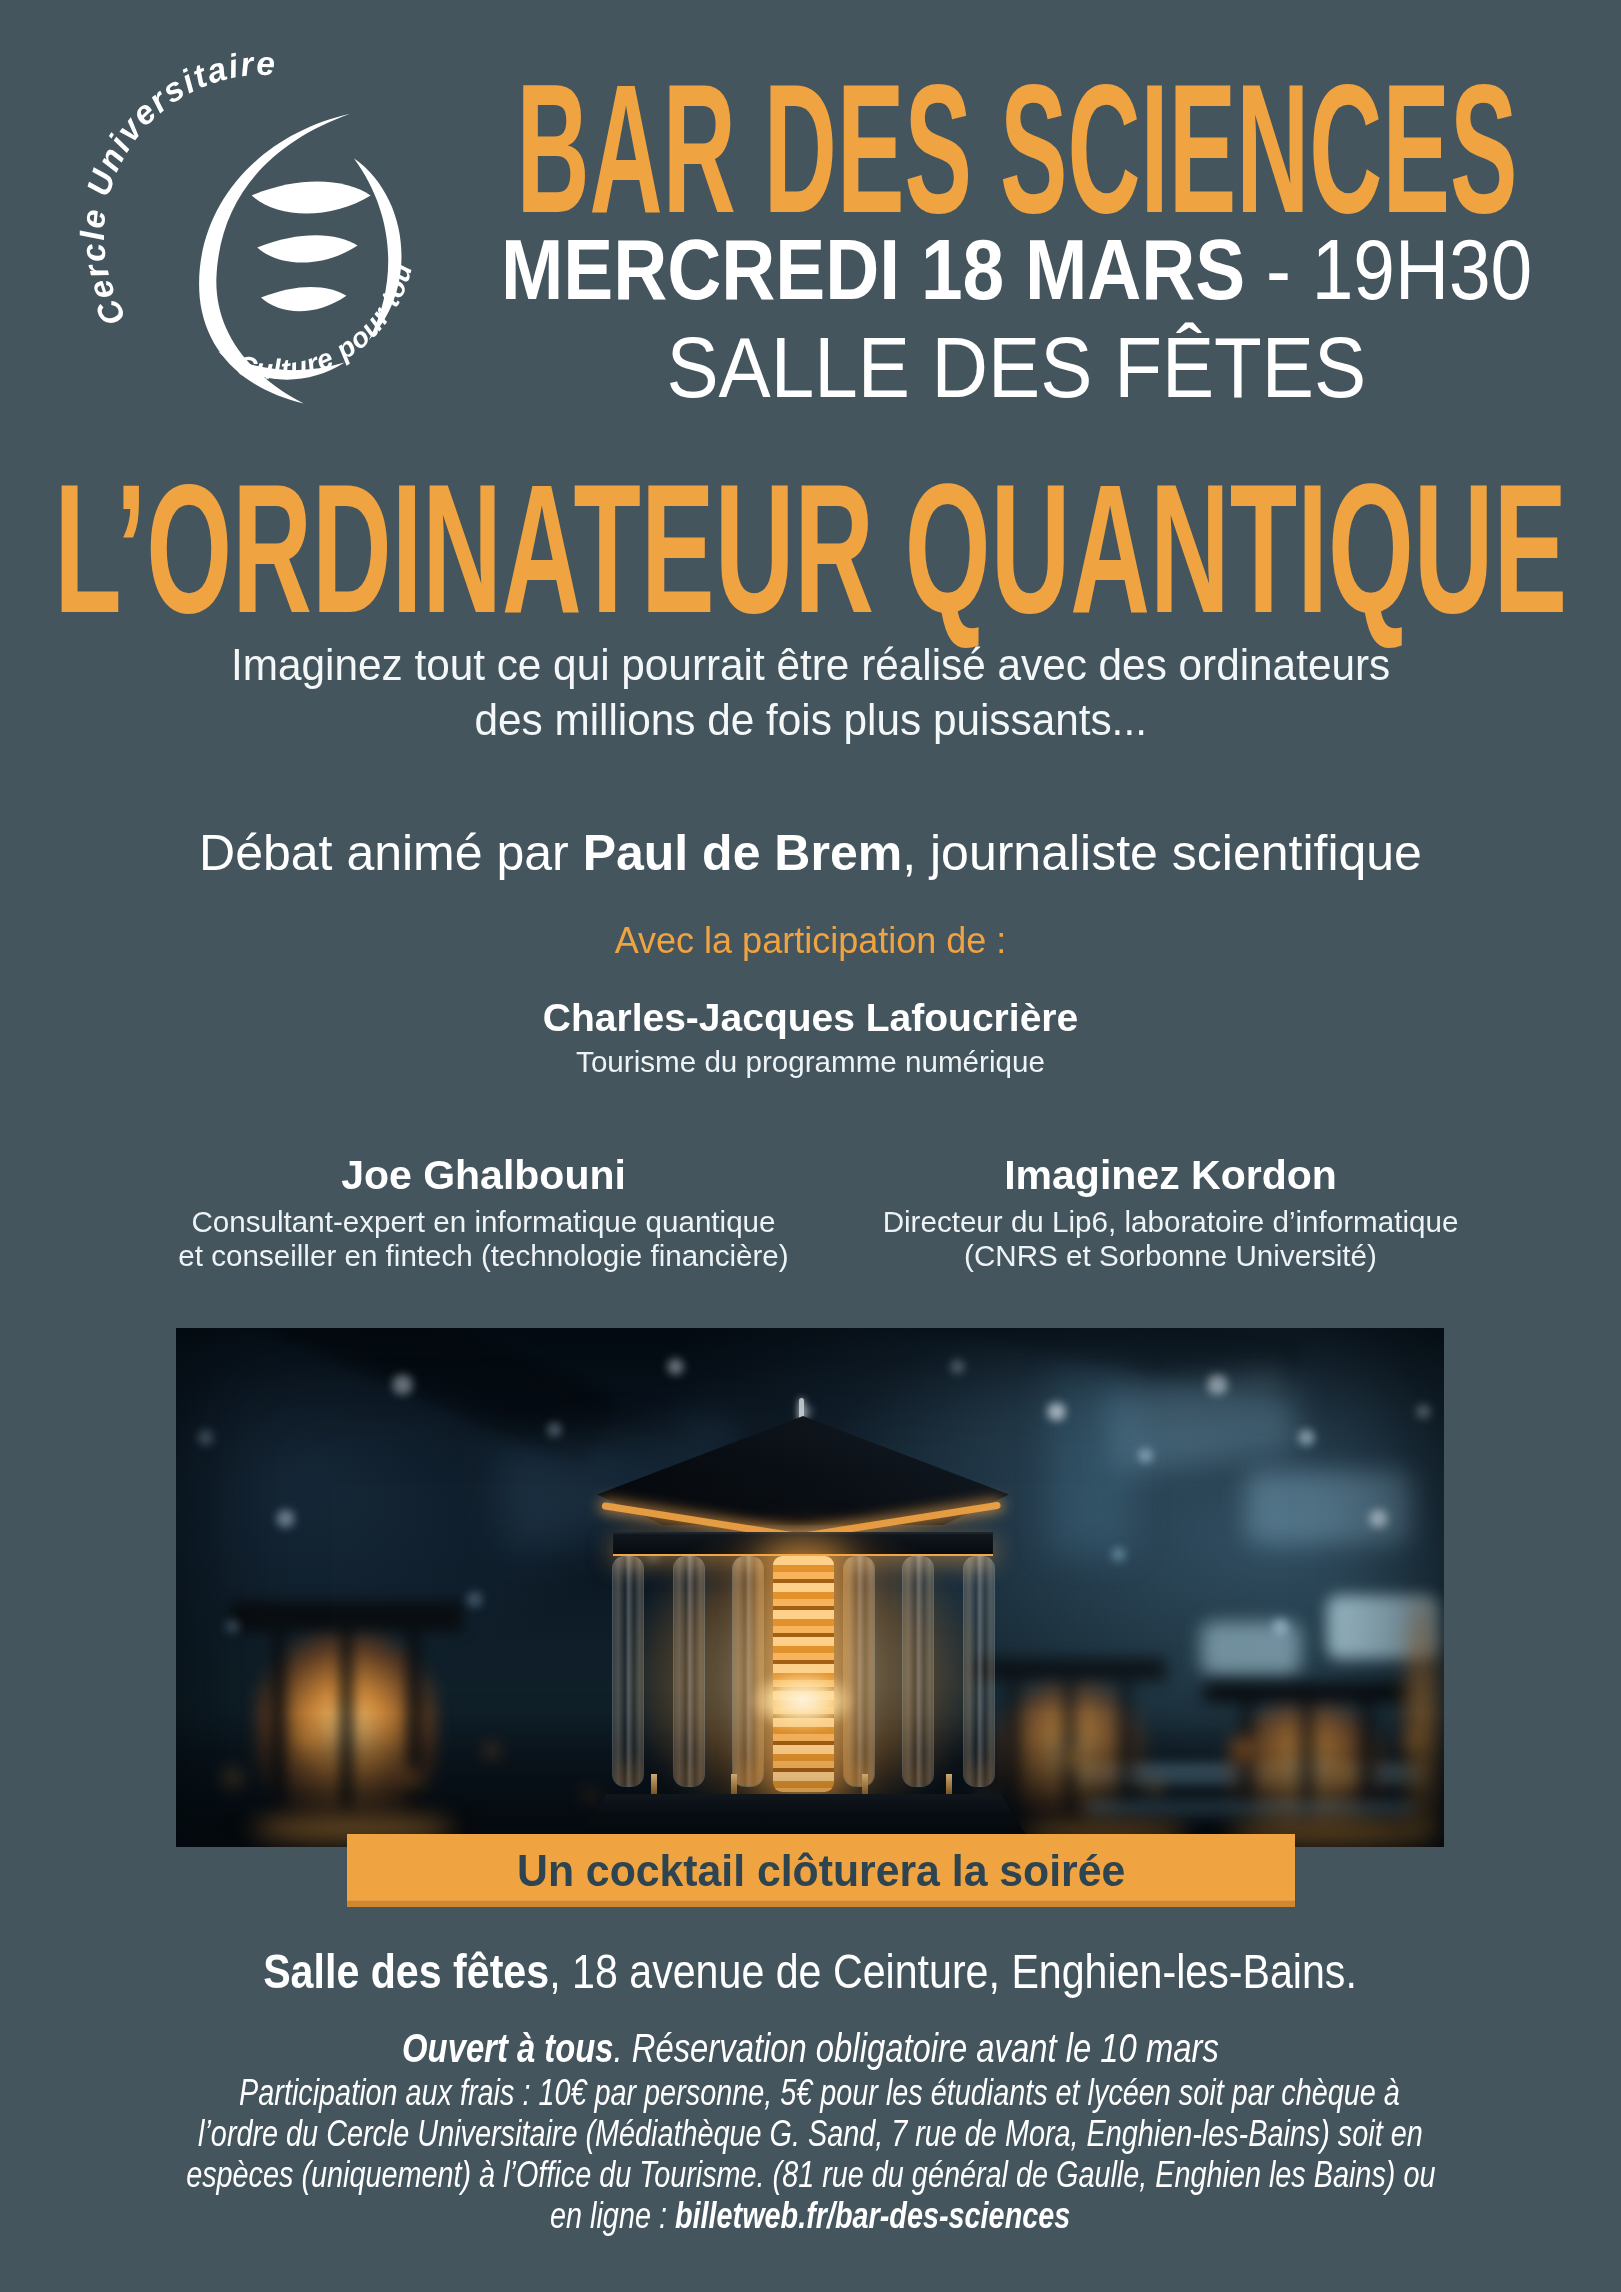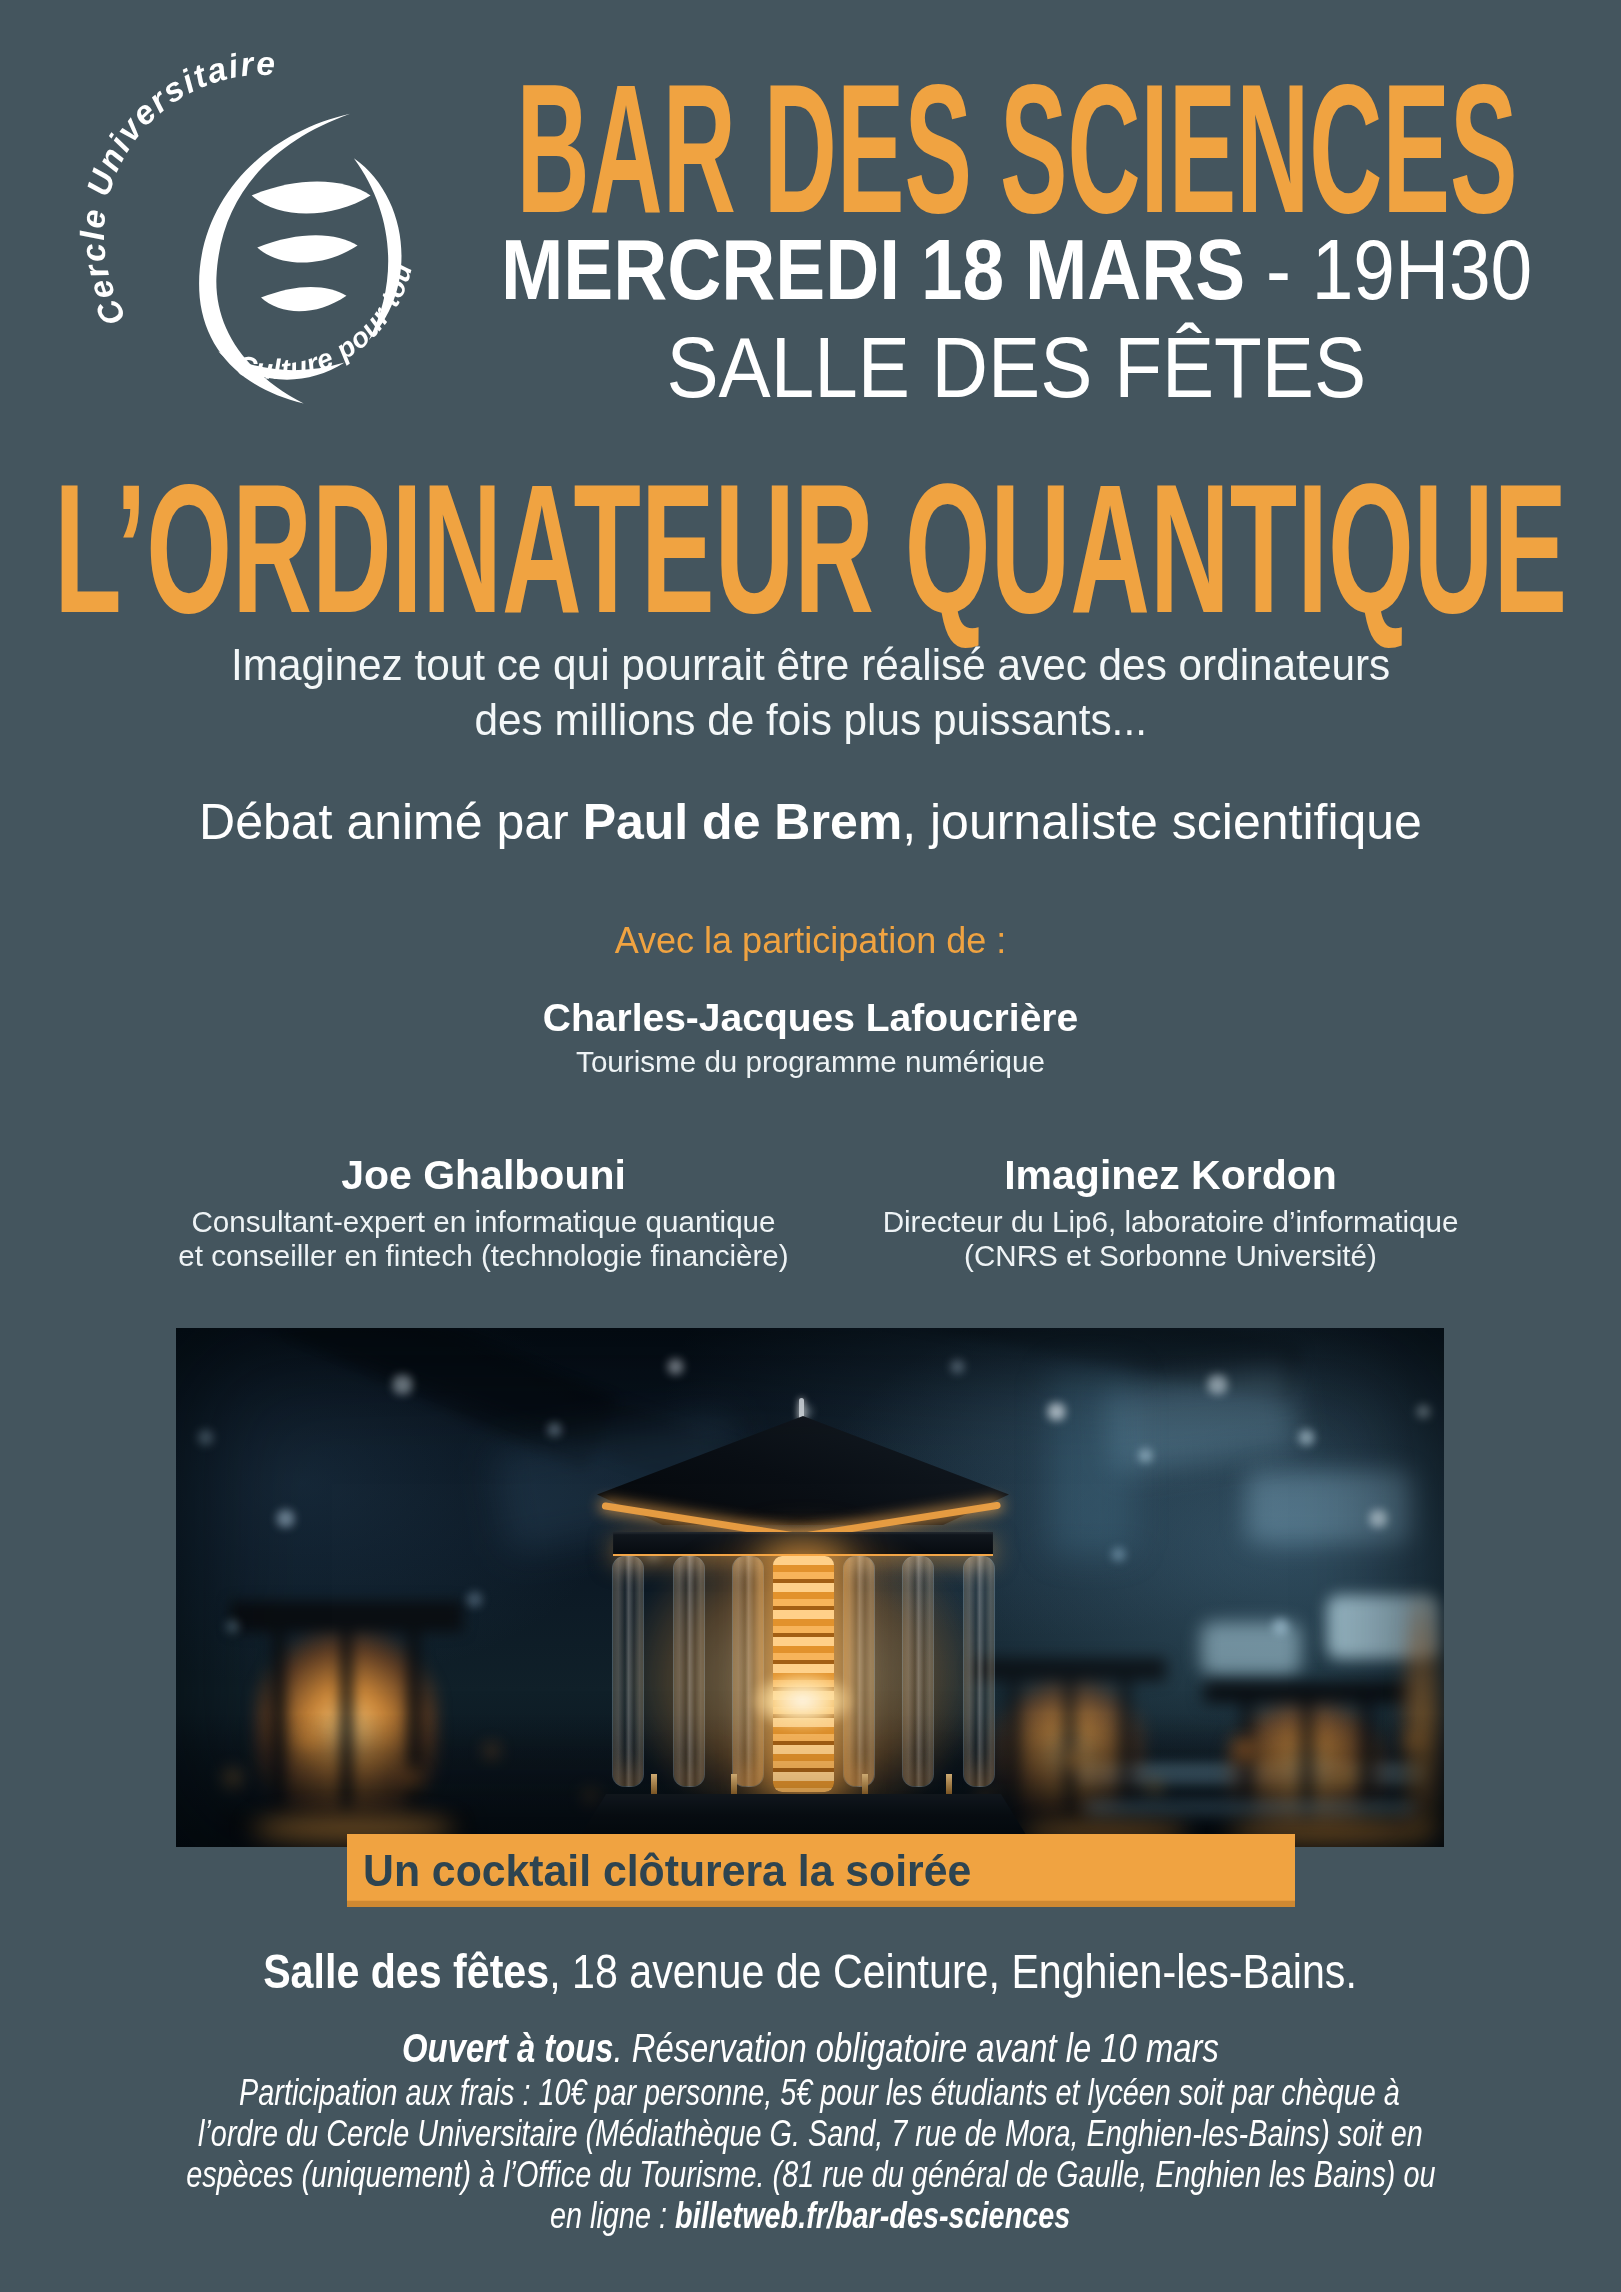--- a/index.html
+++ b/index.html
@@ -19,21 +19,21 @@
   .h-venue .cond{font-size:85px;line-height:75px;font-weight:400;transform:scaleX(.92);}
 
   
   .logo{position:absolute;left:79px;top:45px;width:390px;height:390px;}
 
   
   .m-title{top:473px;}
   .m-title .cond{font-size:184px;line-height:150px;font-weight:bold;color:#f0a341;transform:scaleX(.60);}
   .m-intro1{top:638px;} .m-intro2{top:693px;text-align:center;}
   .m-intro1 .cond,.m-intro2 .cond{font-size:45px;line-height:54px;color:#f3f7f8;transform:scaleX(.94);}
-  .m-debat{top:793px;}
+  .m-debat{top:824px;}
   .m-debat .cond{font-size:50px;line-height:59px;}
   .m-part{top:919px;}
   .m-part .cond{font-size:36px;line-height:43px;color:#f0a341;}
 
   
   .sp-name .cond{font-size:39px;line-height:48px;font-weight:bold;}
   .sp-role .cond{font-size:29.6px;line-height:36px;color:#eef3f5;}
   .f-name{top:994px;} .f-role1{top:1044px;} .f-role2{top:1076px;}
   .col-left{left:0;right:654px;}   
   .col-right{left:720px;right:0;}  
@@ -126,21 +126,21 @@
     background:radial-gradient(closest-side,#fff8ea, rgba(255,224,160,.9) 40%, transparent 75%);}
   .qc-foot{top:376px;width:6.3px;height:23px;background:linear-gradient(#e8c080,#8a5a1e);}
   .f1{left:54px;} .f2{left:134px;} .f3{left:265px;} .f4{left:349px;}
   .qc-base{left:-23px;top:396px;width:459px;height:52px;
     clip-path:polygon(7% 0,93% 0,100% 100%,0% 100%);
     background:linear-gradient(180deg,#151b22 0%,#0a1016 40%,#05090e 100%);}
   .ph-vignette{inset:0;box-shadow:inset 0 0 107px 27px rgba(2,6,10,.6);}
 
   
   .banner{position:absolute;left:347px;top:1834px;width:948px;height:73px;background:#f0a341;
-    display:flex;align-items:center;box-shadow:inset 0 -6.3px 0 rgba(120,70,15,.28);}
+    display:flex;justify-content:center;align-items:center;box-shadow:inset 0 -6.3px 0 rgba(120,70,15,.28);}
   .banner .cond{font-size:45px;font-weight:bold;color:#2e4450;transform:scaleX(.95);}
   .f-address{top:1943px;} .f-address .cond{font-size:49px;line-height:57px;transform:scaleX(.84);}
   .f-open{top:2024px;} .f-open .cond{font-size:41px;line-height:48px;font-style:italic;transform:scaleX(.80);}
   .fees .cond{font-size:36px;line-height:43px;font-style:italic;transform:scaleX(.80);}
   .fl1{top:2071px;margin-left:18px;} .fl2{top:2112px;} .fl3{top:2153px;} .fl4{top:2194px;}
   b{font-weight:bold;}
 </style>
 </head>
 <body>
 

